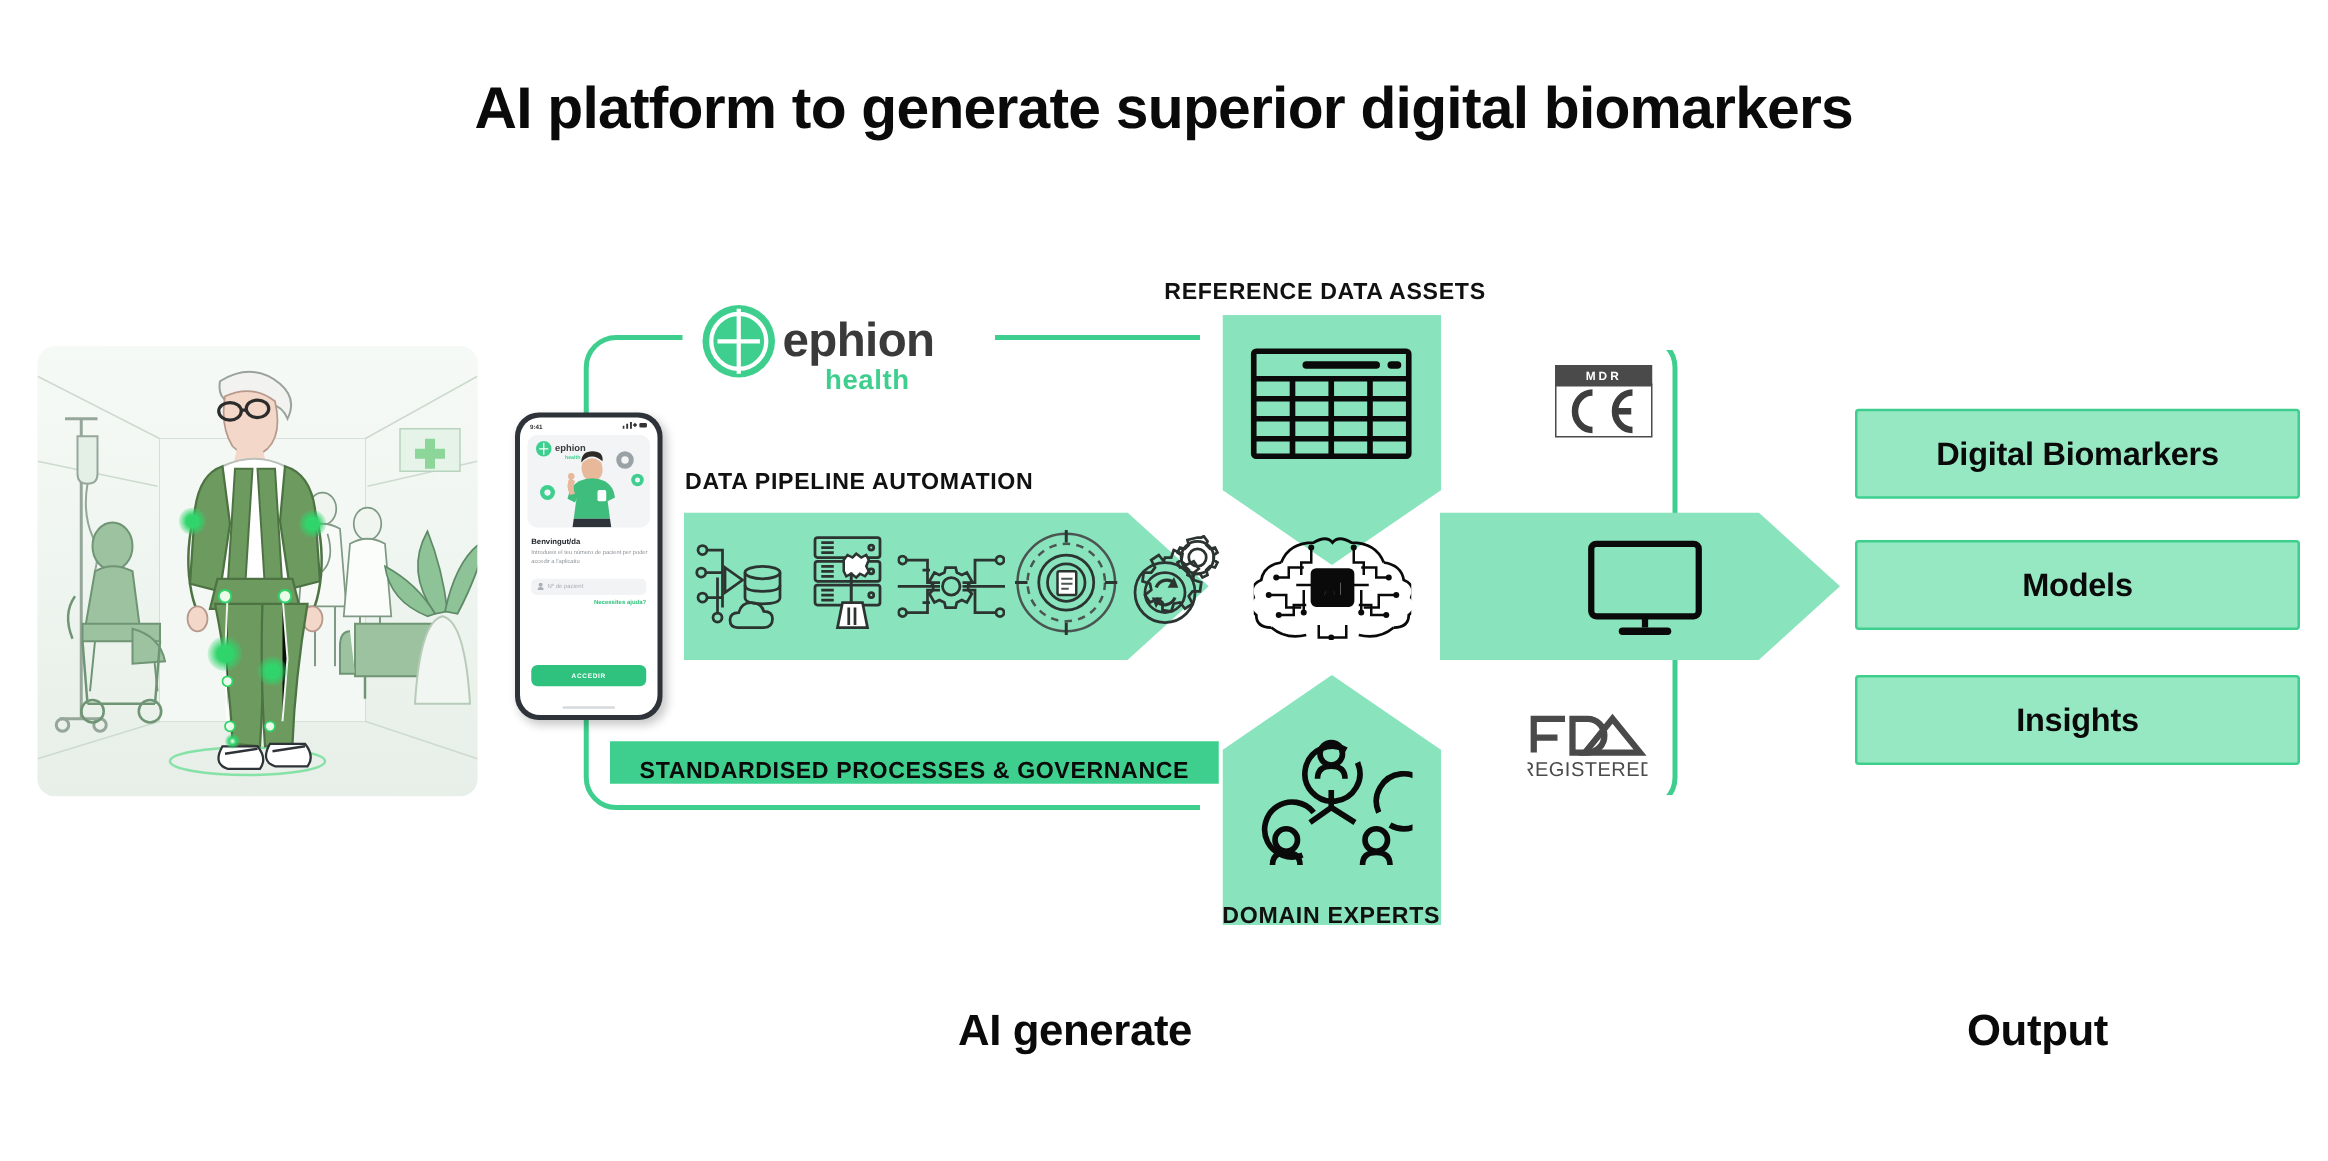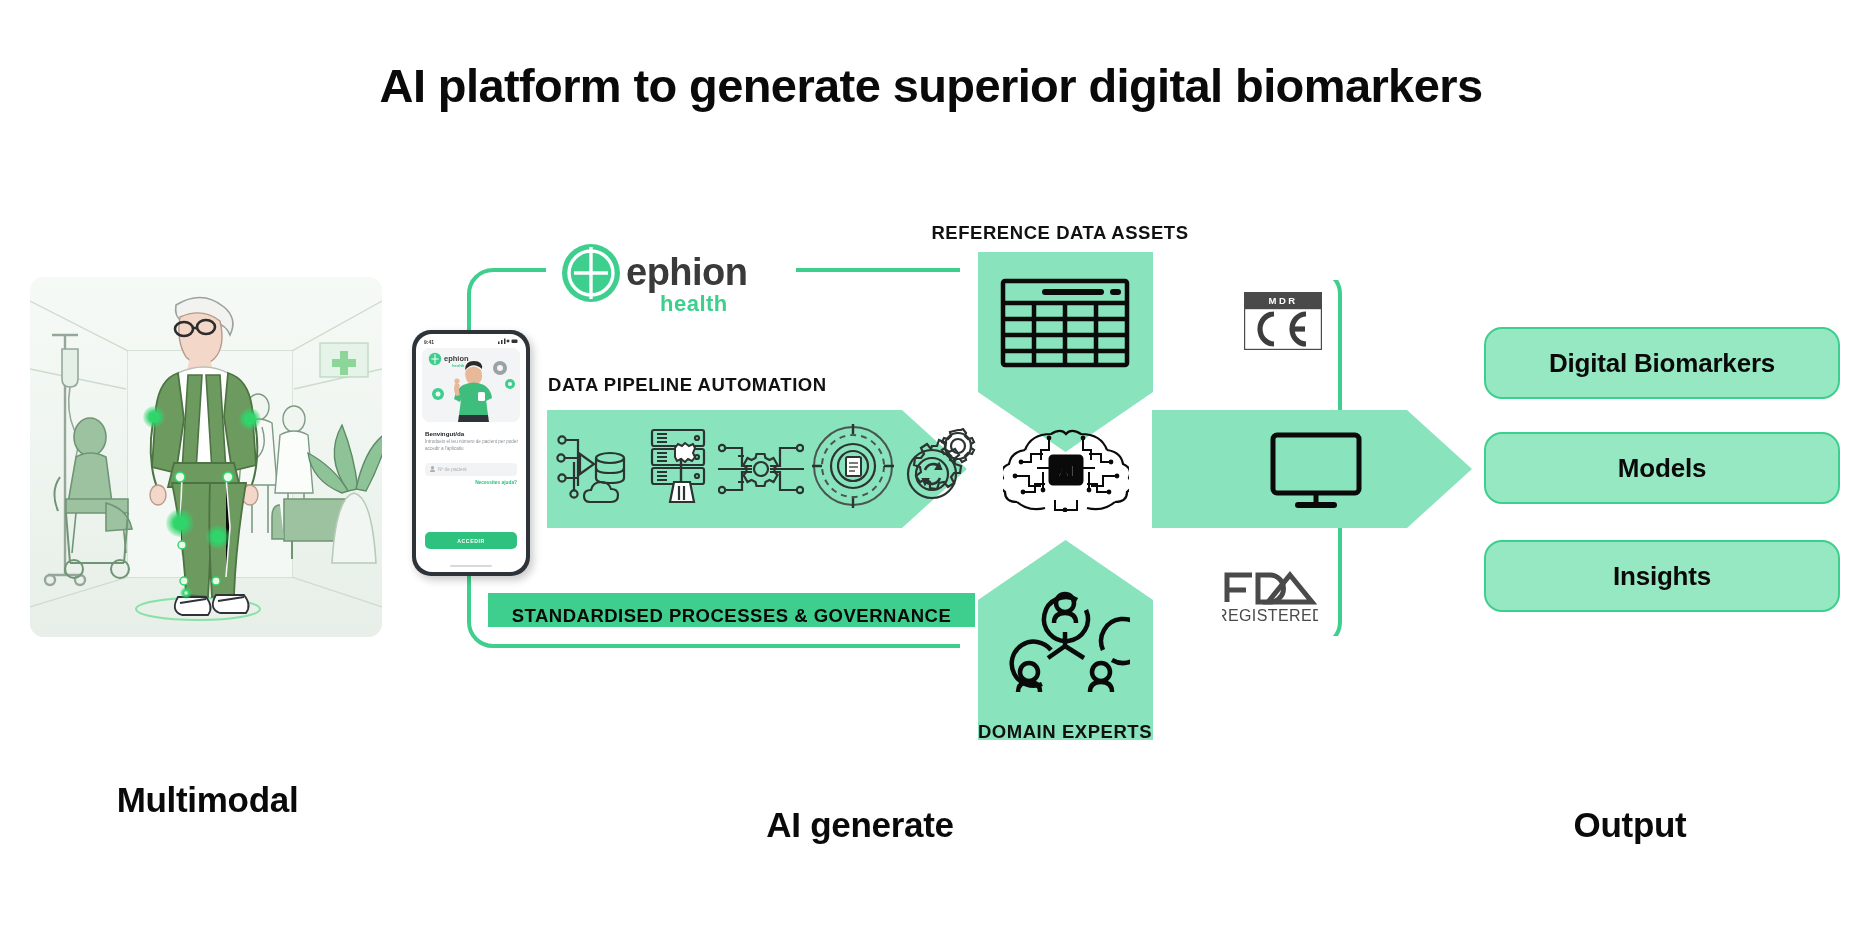--- a/index.html
+++ b/index.html
@@ -128,21 +128,21 @@
   .icon-wrap svg{display:block;}
 
   
   #badge-ce{left:1228px;top:292px;width:78px;height:58px;margin-left:16px;}
   #badge-fda{left:1222px;top:570px;width:96px;height:56px;}
   #monitor-icon{left:1270px;top:432px;width:92px;height:80px;}
 
   
   .out-card{
     position:absolute;left:1484px;width:352px;height:68px;
-    background:#96e8c3;border:2.5px solid #3ecf8e;border-radius:18px;
+    background:#96e8c3;border:2.5px solid #3ecf8e;border-radius:3px;
     display:flex;align-items:center;justify-content:center;
     font-size:26px;font-weight:bold;color:#0a0a0a;letter-spacing:-0.2px;
   }
   #out-card-0{top:327px;}
   #out-card-1{top:432px;}
   #out-card-2{top:540px;}
 </style>
 </head>
 <body>
 
@@ -594,16 +594,15 @@
     </g>
     <text x="48" y="51" text-anchor="middle" font-family="Liberation Sans, sans-serif" font-size="16" fill="#4a4a4a" letter-spacing="0.4">REGISTERED</text>
   </svg>
 </div>
 
 <div class="out-card" id="out-card-0">Digital Biomarkers</div>
 <div class="out-card" id="out-card-1">Models</div>
 <div class="out-card" id="out-card-2">Insights</div>
 
 <div class="abs col-caption" id="caption-left">
-  <div>Multimodal</div>
 </div>
 <div class="abs col-caption" id="caption-mid">AI generate</div>
 <div class="abs col-caption" id="caption-right">Output</div>
 
 </body></html>

